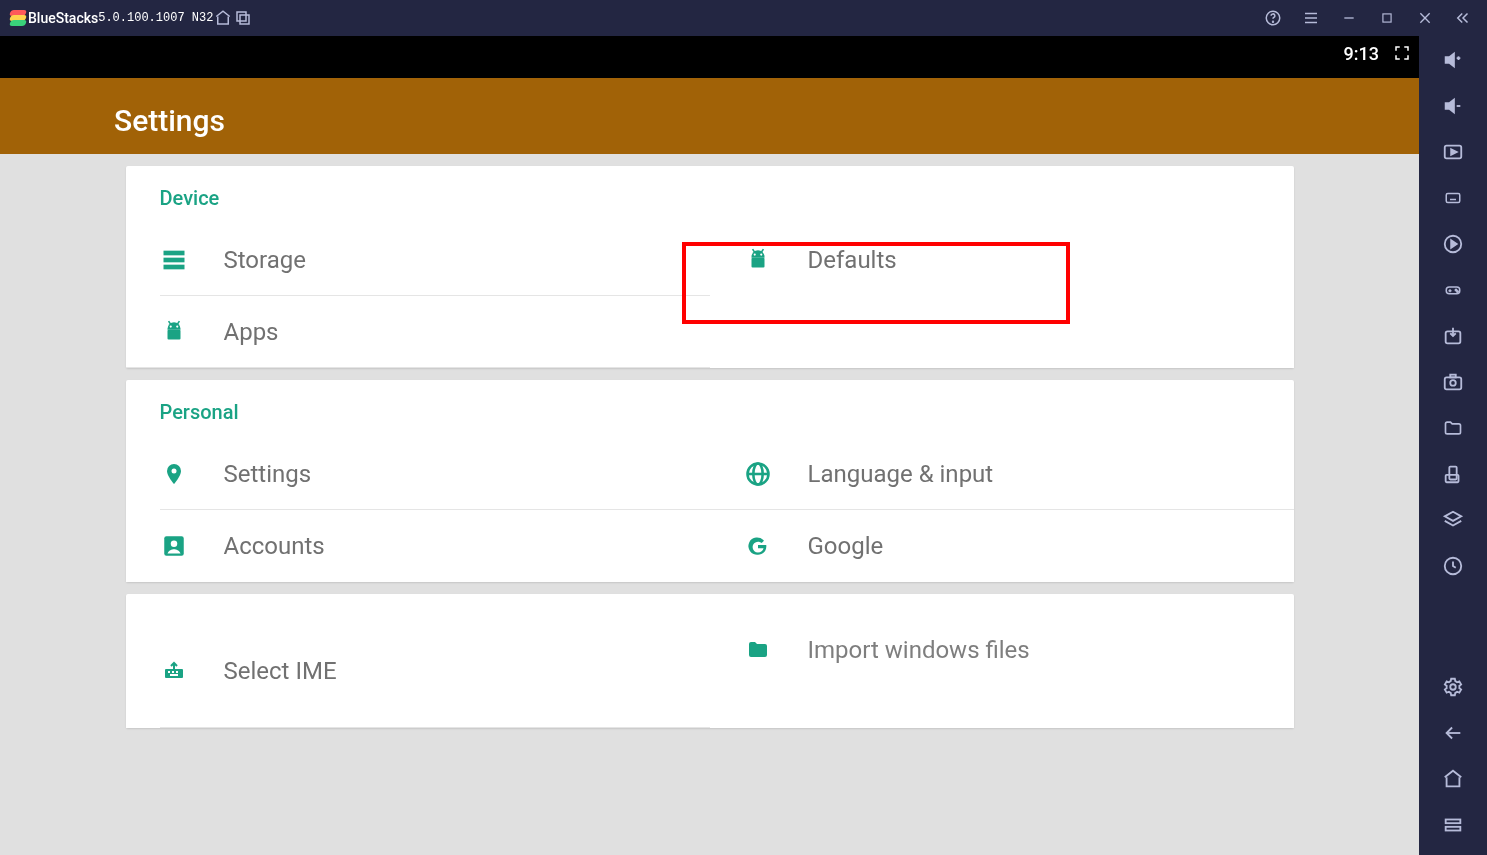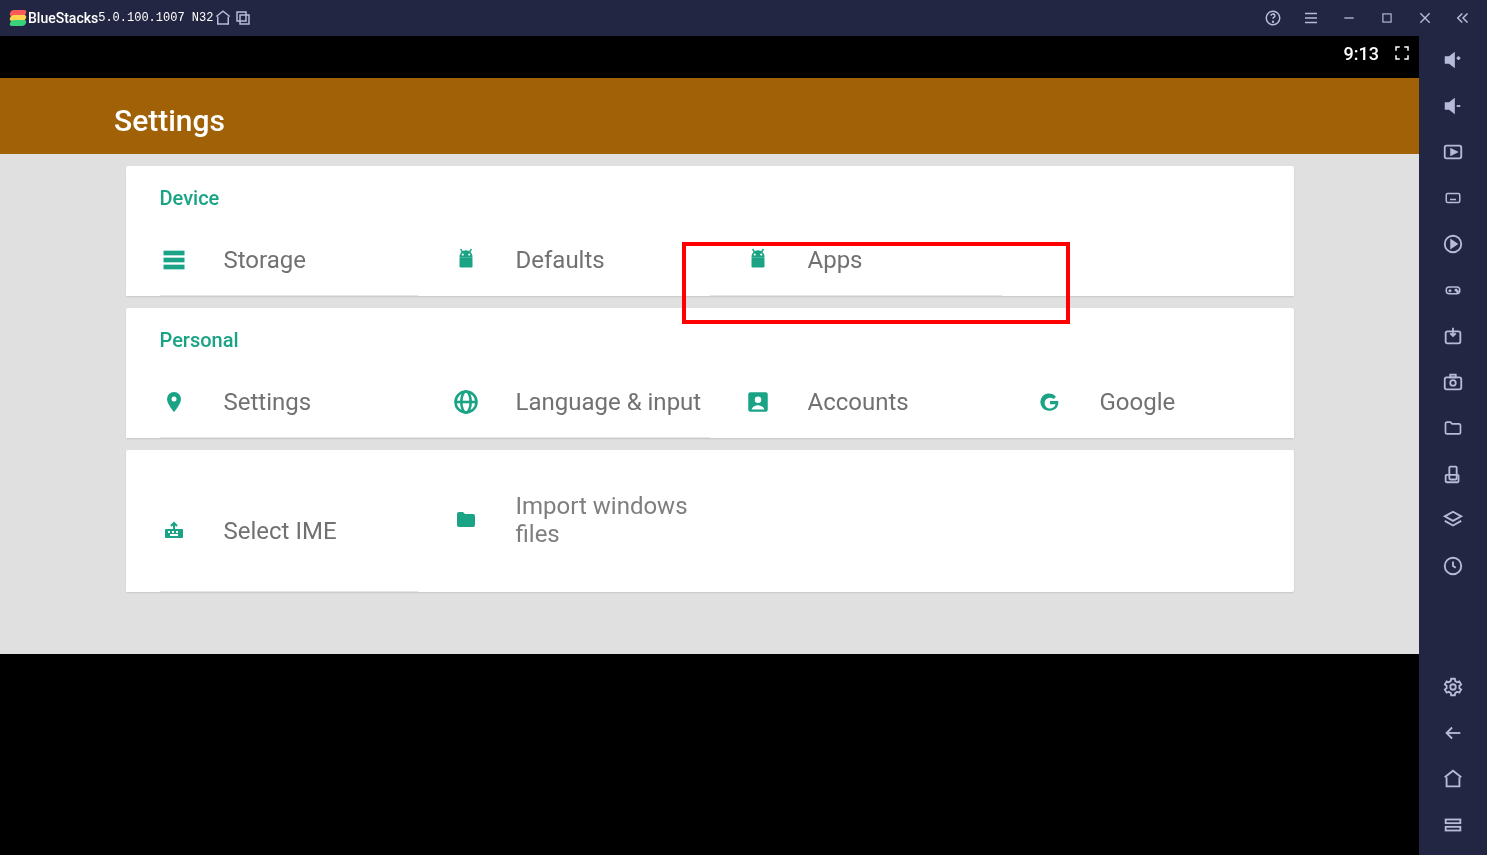--- a/index.html
+++ b/index.html
@@ -39,55 +39,55 @@
   
   .workspace {
     position:absolute; top:36px; left:0; width:1419px; height:819px; 
     background:#000;
   }
   .android-area {
     position:absolute; top:34px; left:0; width:1419px; height:785px;
     background:#000;
   }
   .content {
-    position:absolute; top:84px; left:0; width:1419px; height:500px;
+    position:absolute; top:84px; left:0; width:1419px; height:701px;
     background:#e0e0e0; overflow:hidden;
   }
   .cards {
     width:1168px; margin:0 auto; padding-top:12px;
   }
   .card {
     background:#fff; border-radius:2px; margin-bottom:12px;
     box-shadow:0 1px 2px rgba(0,0,0,0.12);
     padding:20px 0 0 0;
   }
   .card h2 {
     color:#1aa384; font-size:20px; font-weight:500; padding:0 34px 14px;
   }
-  .grid { display:grid; grid-template-columns:1fr 1fr 1fr 1fr; }
+  .grid { display:grid; grid-template-columns:1fr 1fr; }
   .item {
     display:flex; align-items:center; gap:36px;
     padding:22px 0 22px 34px; position:relative; cursor:pointer;
     background:#fff;
   }
   .item.sep::after {
     content:""; position:absolute; bottom:0; left:34px; right:0; height:1px; background:#e5e5e5;
   }
   .item.sep-right::after {
     content:""; position:absolute; bottom:0; left:0; right:0; height:1px; background:#e5e5e5;
   }
   .item .ic { width:28px; height:28px; display:flex; align-items:center; justify-content:center; color:#1aa384; flex:0 0 28px;}
   .item .lbl { color:#717171; font-size:24px; }
   .highlight {
     position:absolute; border:4px solid #ff0000; pointer-events:none;
     left:556px; top:76px; width:388px; height:82px;
   }
 
   
-  .card.last .item:last-child { padding-bottom:44px; }
+  .card.last .item:last-child { padding-bottom:64px; }
   .cutoff .lbl { opacity:0.9; }
 
   
   .side-panel {
     position:absolute; top:36px; right:0; width:68px; height:819px;
     background:#232642; display:flex; flex-direction:column; align-items:center;
     padding-top:8px; gap:0;
   }
   .side-top { display:flex; flex-direction:column; align-items:center; gap:22px; padding-top:4px;}
   .side-icon { width:24px; height:24px; display:flex; align-items:center; justify-content:center; color:#b6bbd9; cursor:pointer;}

